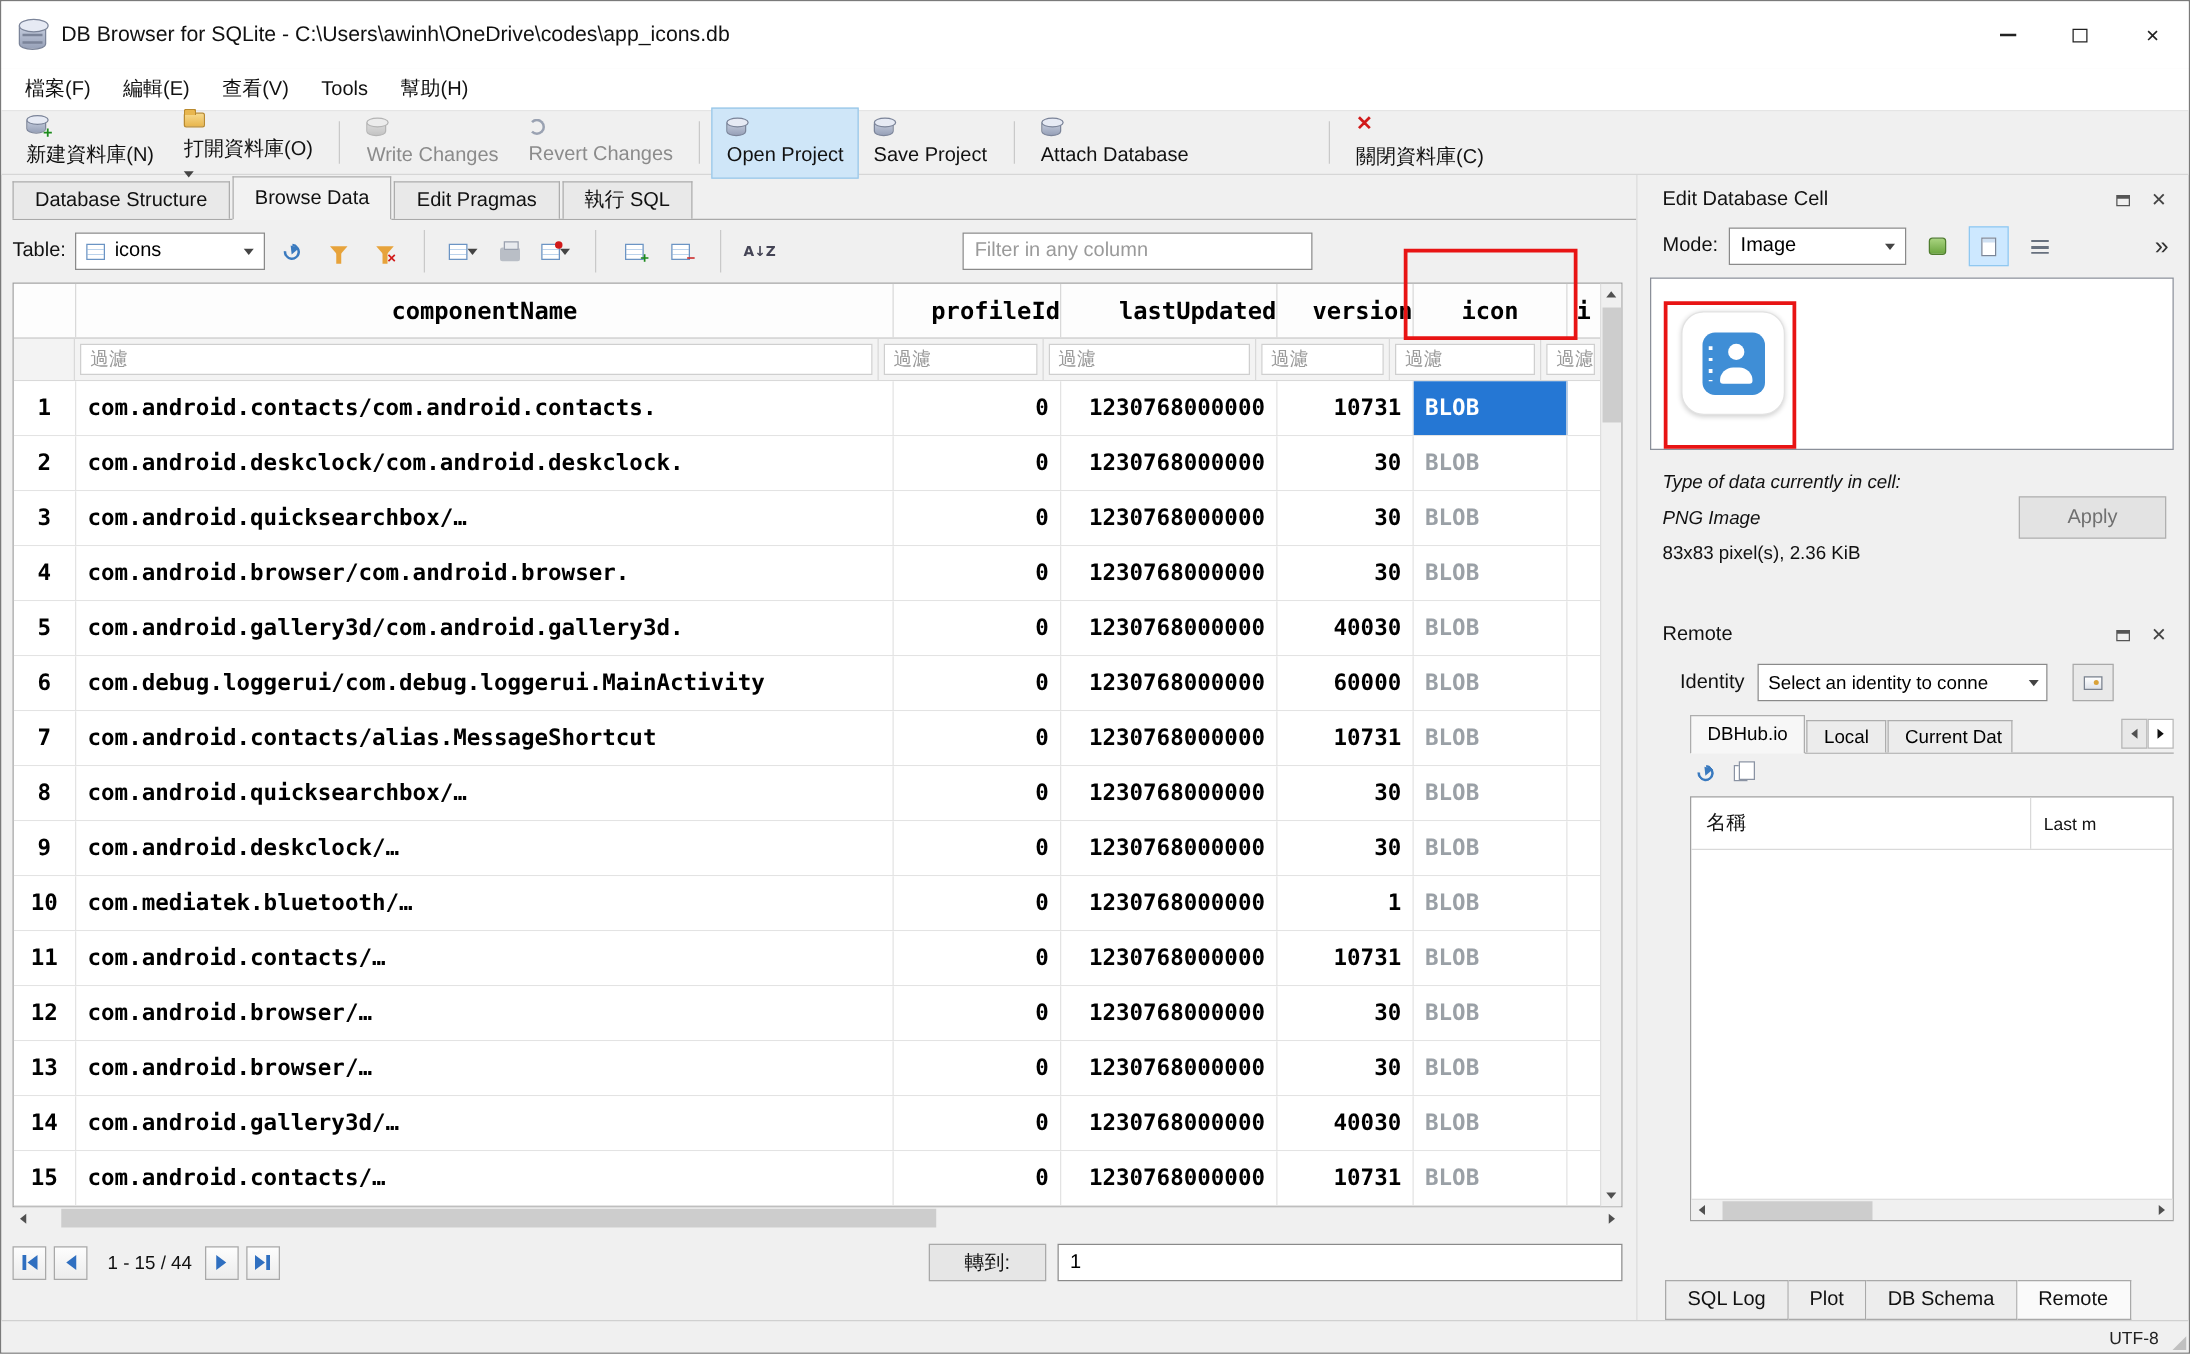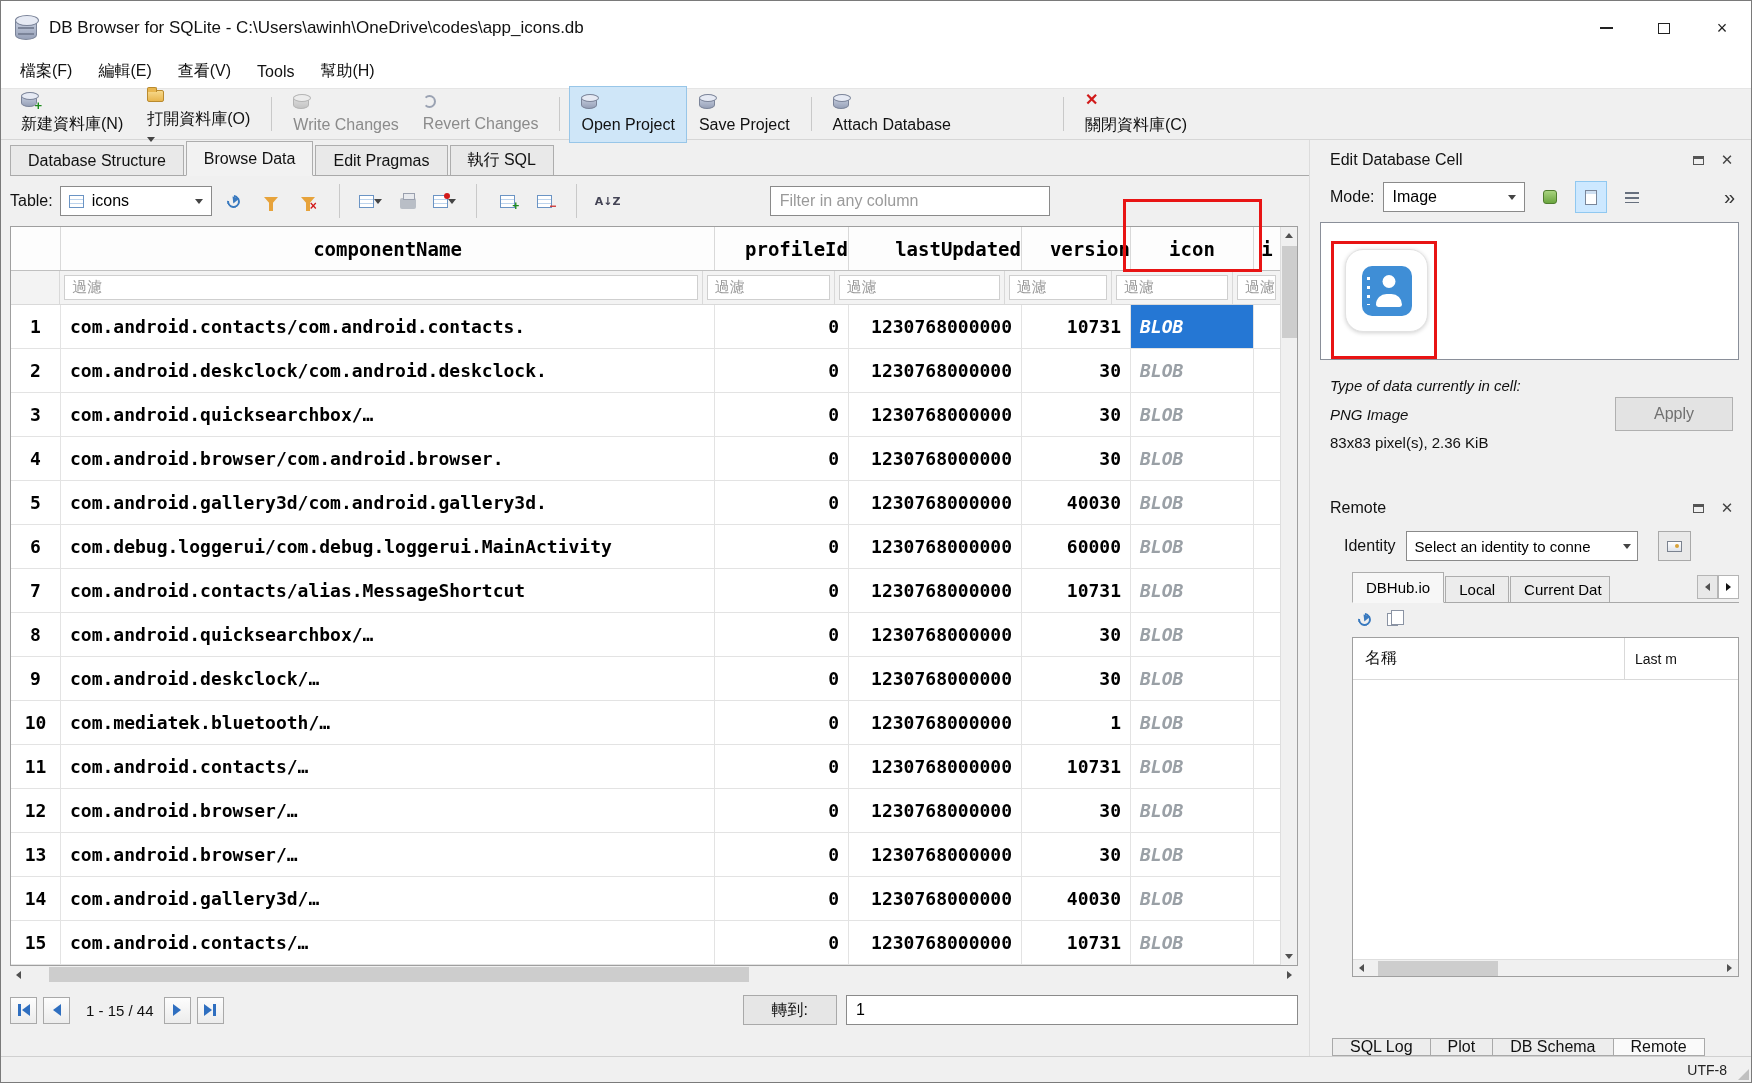--- a/index.html
+++ b/index.html
@@ -118,21 +118,21 @@
   .grid-row{ display:flex; height:44px; border-bottom:1px solid #e3e3e3; background:#fff; }
   .cell{ font:bold 18px "DejaVu Sans Mono", monospace; color:#000; display:flex; align-items:center;
          border-right:1px solid #e3e3e3; overflow:hidden; white-space:nowrap; padding:0 9px; }
   .c-num{ width:50px; justify-content:center; padding:0; }
   .c-name{ width:654px; }
   .c-profile{ width:134px; justify-content:flex-end; }
   .c-updated{ width:173px; justify-content:flex-end; }
   .c-version{ width:109px; justify-content:flex-end; }
   .c-icon{ width:123px; }
   .c-extra{ flex:1; border-right:none; }
-  .cell.c-icon{ font-style:italic; color:#9aa0a6; }
+  .cell.c-icon{ color:#9aa0a6; }
   .grid-row:nth-child(1) .c-icon{ background:#2577d4; color:#fff; }
 
   .vscroll{ width:17px; background:#f0f0f0; border-left:1px solid #dedede; display:flex; flex-direction:column; }
   .sb-btn{ height:17px; display:flex; align-items:center; justify-content:center; }
   .vtrack{ flex:1; position:relative; }
   .vthumb{ position:absolute; top:2px; left:1px; width:15px; height:92px; background:#cdcdcd; }
 
   .hscroll{ width:1288px; height:17px; background:#f0f0f0; display:flex; align-items:center; }
   .hs-btn{ width:17px; height:17px; display:flex; align-items:center; justify-content:center; }
   .htrack{ flex:1; position:relative; height:17px; }
@@ -198,21 +198,21 @@
   .remote-list{ margin-left:34px; margin-right:2px; height:340px; border:1px solid #9f9f9f; background:#fff;
                 display:flex; flex-direction:column; }
   .rl-header{ display:flex; height:42px; border-bottom:1px solid #d9d9d9; }
   .rl-h1{ width:272px; border-right:1px solid #d9d9d9; display:flex; align-items:center; padding-left:12px; font-size:16px; color:#111; }
   .rl-h2{ flex:1; display:flex; align-items:center; padding-left:10px; font-size:14px; color:#111; overflow:hidden; white-space:nowrap; }
   .rl-body{ flex:1; }
   .rl-hscroll{ height:17px; background:#f0f0f0; border-top:1px solid #dedede; display:flex; align-items:center; }
   .rl-track{ flex:1; position:relative; height:17px; }
   .rl-thumb{ position:absolute; left:8px; top:1px; height:15px; width:120px; background:#cdcdcd; }
 
-  .bottom-tabs{ margin-top:auto; display:flex; padding-left:14px; height:18px; }
+  .bottom-tabs{ margin-top:auto; display:flex; padding-left:14px; height:32px; }
   .btab{ padding:0 17px; font-size:16px; border:1px solid #a9a9a9; border-left:none; background:#ededed;
          display:flex; align-items:center; color:#111; }
   .btab:first-child{ border-left:1px solid #a9a9a9; }
   .btab.active{ background:#fafafa; }
 
   .statusbar{ height:26px; background:#f0f0f0; border-top:1px solid #d0d0d0; display:flex; align-items:center;
               justify-content:flex-end; padding-right:24px; font-size:14px; color:#222; position:relative; }
   .grip{ position:absolute; right:2px; bottom:2px; width:0; height:0; border-left:11px solid transparent; border-bottom:11px solid #c0c0c0; }
 
   

